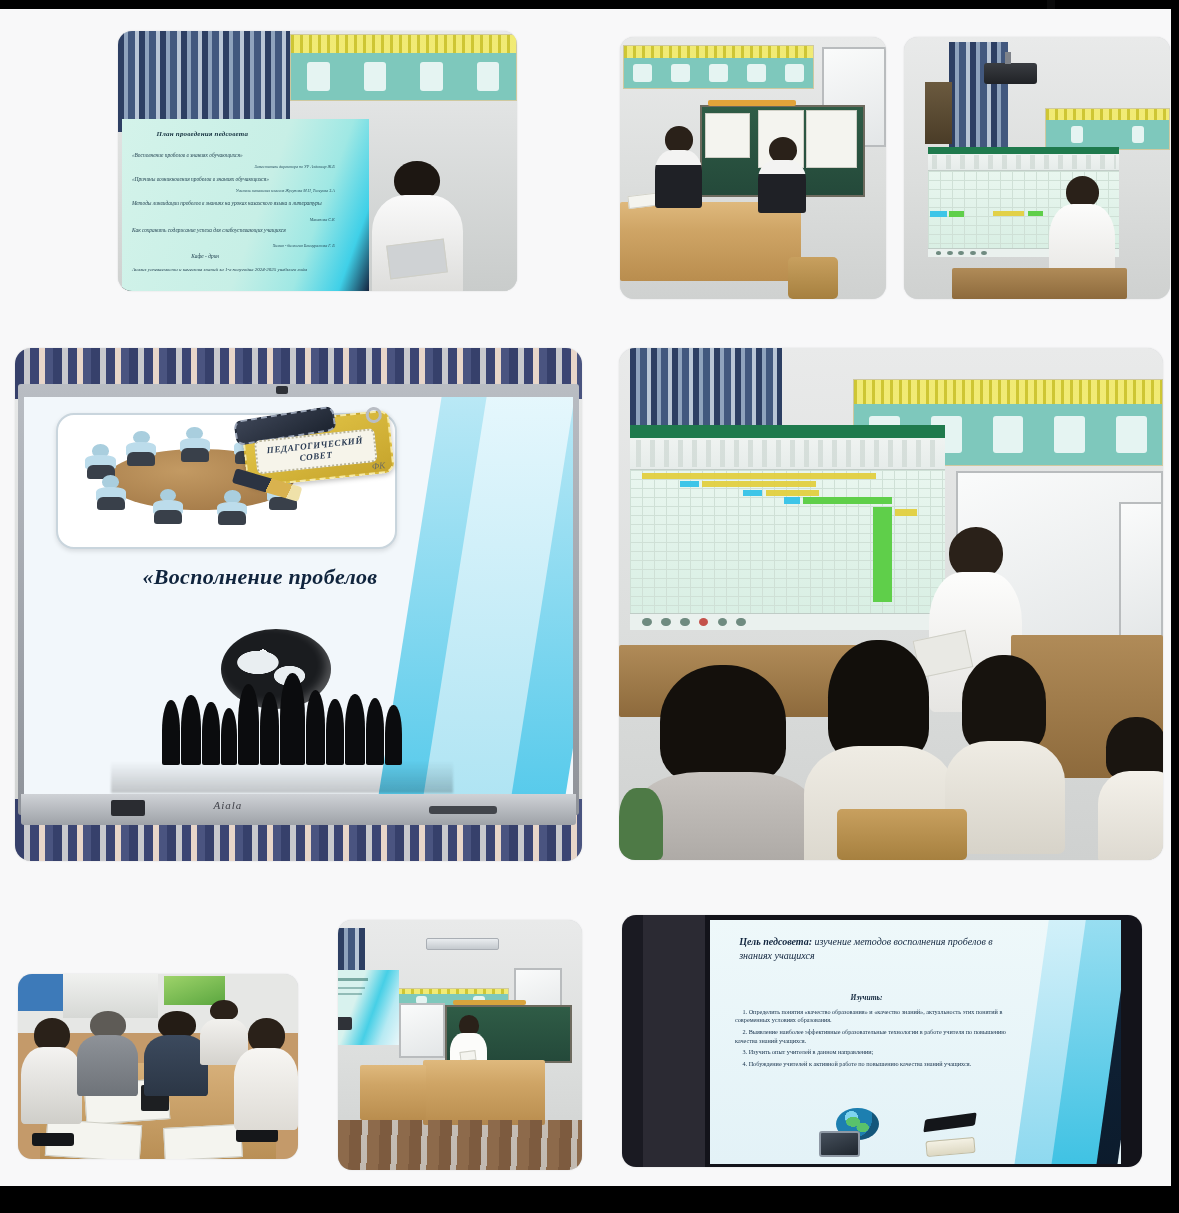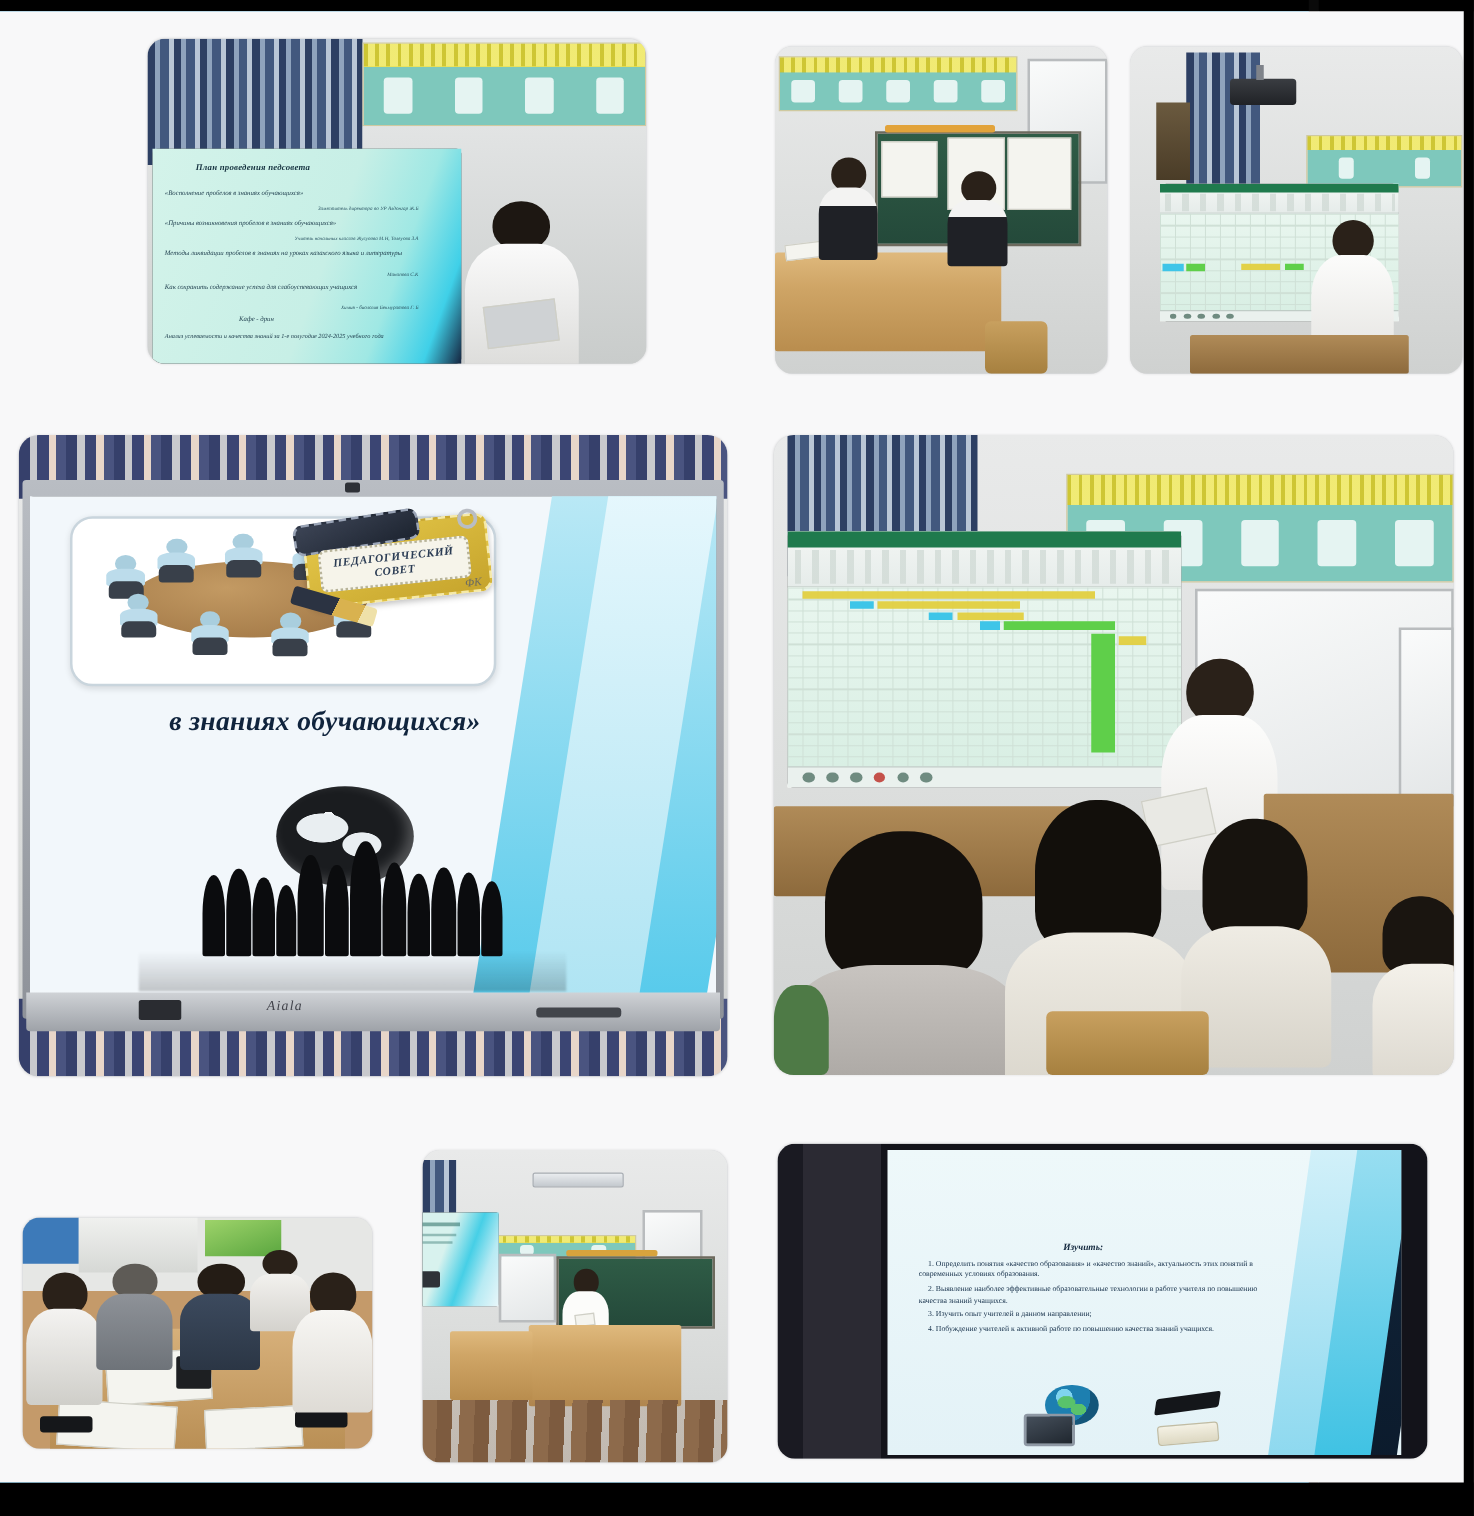--- a/index.html
+++ b/index.html
@@ -2,21 +2,21 @@
 <html><head>
 <meta charset="utf-8">
 <style>
   * { box-sizing: border-box; margin: 0; padding: 0; }
   html, body {
     width: 1179px; height: 1213px;
     background: #000;
     font-family: "Liberation Serif", serif;
     overflow: hidden;
   }
-  #page { position: relative; width: 1055px; height: 1213px; background: #0ea5e9; }
+  #page { position: relative; width: 1055px; height: 1213px; background: #86efac; }
   .bar-top { position: absolute; left:0; top:0; width:1179px; height:9px; background:#000; }
   .bar-bottom { position: absolute; left:0; bottom:0; width:1179px; height:27px; background:#000; }
   .bar-right { position: absolute; right:0; top:0; width:8px; height:1213px; background:#0a0a0a; }
   .canvas {
     position:absolute; left:0; top:9px; width:1171px; height:1177px;
     background:#f8f8f9;
   }
 
   
   .card {
@@ -469,21 +469,21 @@
                 <div class="label-card">
                   <span style="font-size:9px;">ПЕДАГОГИЧЕСКИЙ</span>
                   <span style="font-size:9px;">СОВЕТ</span>
                 </div>
                 <div class="fk" style="font-size:9px;">ФК</div>
                 <div class="pen"></div>
               </div>
             </div>
 
             <div class="main-title" style="font-size:22px;">
-              <div>в  знаниях   обучающихся»</div>
+              <div>«Восполнение   пробелов</div>
             </div>
 
             <div class="globe"></div>
             <div class="crowd">
               <b style="width:5.4%; height:62%;"></b>
               <b style="width:5.8%; height:67%;"></b>
               <b style="width:5.2%; height:60%;"></b>
               <b style="width:4.8%; height:55%;"></b>
               <b style="width:6.2%; height:78%;"></b>
               <b style="width:5.4%; height:70%;"></b>
@@ -662,20 +662,23 @@
     <div class="card" style="left:622px; top:906px; width:520px; height:252px;">
       <div class="scene">
         <div style="position:absolute; inset:0; background:linear-gradient(90deg,#1a1a22 0 4%,#2b2a33 4% 16%,#13131a 16% 100%);"></div>
 
         <div class="screen-frame" style="left:17%; top:2%; width:79%; height:97%; padding:0; border-radius:0; background:transparent;">
           <div class="slide slide-goals">
             <div class="sw3"></div>
             <div class="sw1"></div>
             <div class="sw2"></div>
 
+            <div class="goal-head" style="font-size:10px;">
+              <b>Цель педсовета:</b><span> изучение  методов  восполнения пробелов в знаниях   учащихся</span>
+            </div>
 
             <div class="goal-tasks-title" style="font-size:7.5px;">Изучить:</div>
 
             <div class="goal-list" style="font-size:6.2px;">
               <p>1. Определить понятия «качество образования» и «качество знаний», актуальность этих понятий в современных условиях образования.</p>
               <p>2. Выявление наиболее эффективные образовательные технологии в работе учителя по повышению качества знаний учащихся.</p>
               <p>3. Изучить опыт учителей в данном направлении;</p>
               <p>4. Побуждение учителей к активной работе по повышению качества знаний учащихся.</p>
             </div>
 

